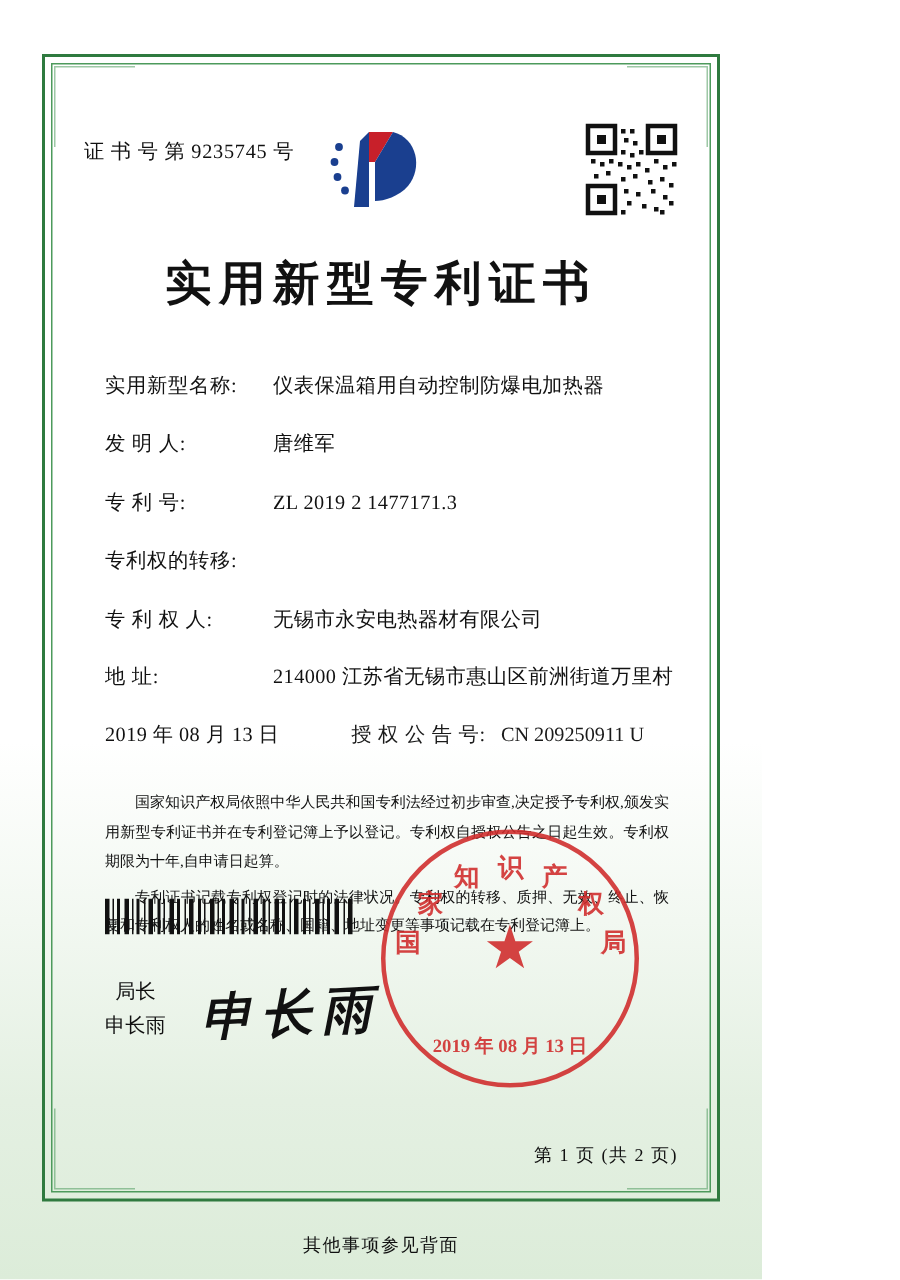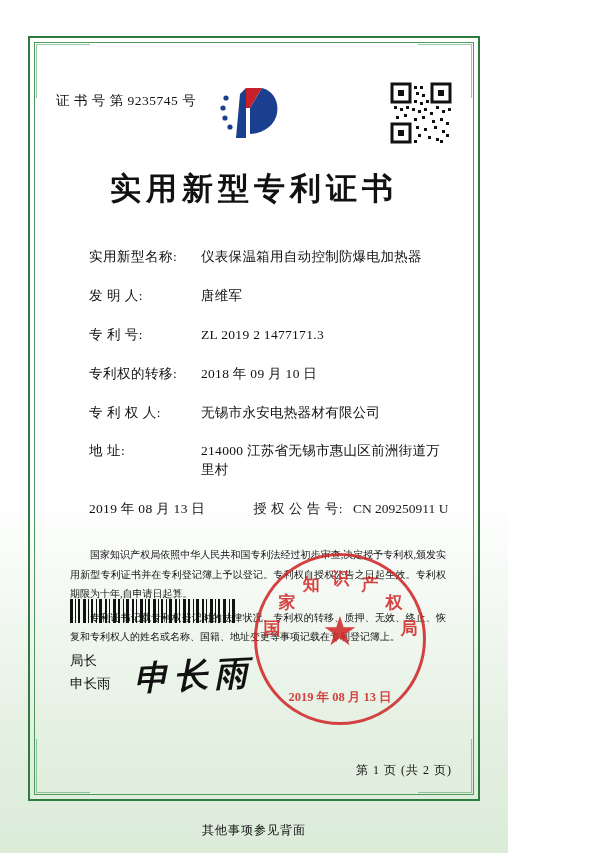--- a/index.html
+++ b/index.html
@@ -98,25 +98,24 @@
     color: #111;
     font-family: "Liberation Serif", "DejaVu Serif", serif;
   }
 
   .fields {
     margin-top: 38px;
     padding-left: 14px;
   }
   .field-row {
     display: flex;
-    align-items: flex-start;
+    align-items: flex-end;
     margin-bottom: 20px;
     font-size: 13.5px;
     line-height: 1.4;
-    margin-left: 19px;
   }
   .field-label {
     width: 92px;
     flex: 0 0 92px;
     letter-spacing: 0.5px;
     color: #111;
   }
   .field-label.wide {
     width: 112px;
     flex: 0 0 112px;
@@ -157,20 +156,21 @@
     height: 24px;
   }
 
   .signature-block {
     position: absolute;
     left: 14px;
     bottom: 78px;
     font-size: 13.5px;
     line-height: 1.65;
     color: #111;
+    text-align: center;
   }
   .sig-handwriting {
     position: absolute;
     left: 78px;
     bottom: 74px;
     font-size: 34px;
     font-family: "Liberation Serif", "DejaVu Serif", serif;
     font-style: italic;
     font-weight: bold;
     letter-spacing: 6px;
@@ -334,21 +334,20 @@
         <div class="field-value">唐维军</div>
       </div>
 
       <div class="field-row">
         <div class="field-label wide">专 利 号:</div>
         <div class="field-value">ZL 2019 2 1477171.3</div>
       </div>
 
       <div class="field-row">
         <div class="field-label wide">专利权的转移:</div>
-        <div class="field-value">2018 年 09 月 10 日</div>
       </div>
 
       <div class="field-row">
         <div class="field-label wide">专 利 权 人:</div>
         <div class="field-value">无锡市永安电热器材有限公司</div>
       </div>
 
       <div class="field-row">
         <div class="field-label wide">地        址:</div>
         <div class="field-value">214000 江苏省无锡市惠山区前洲街道万里村</div>

